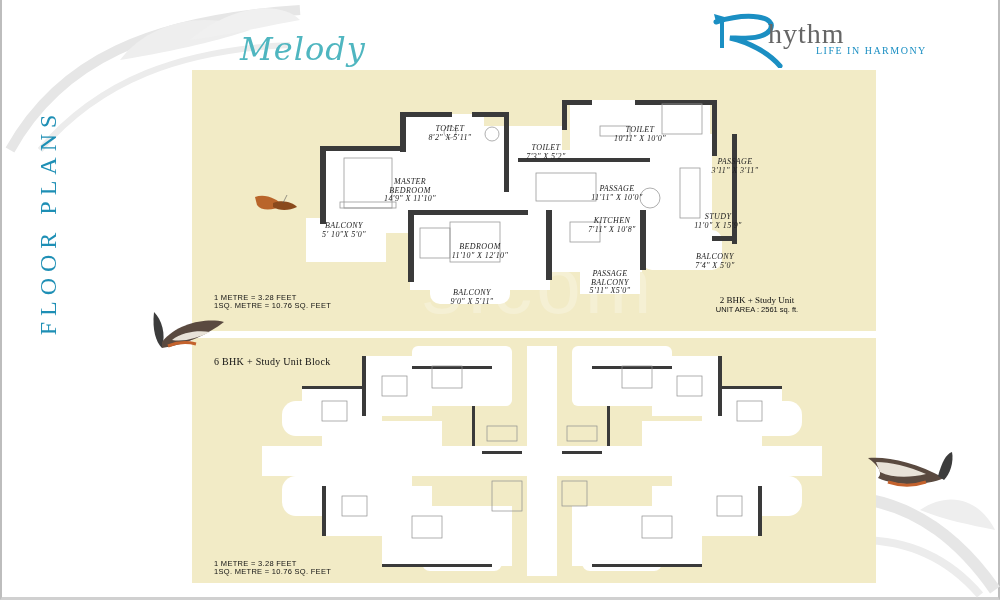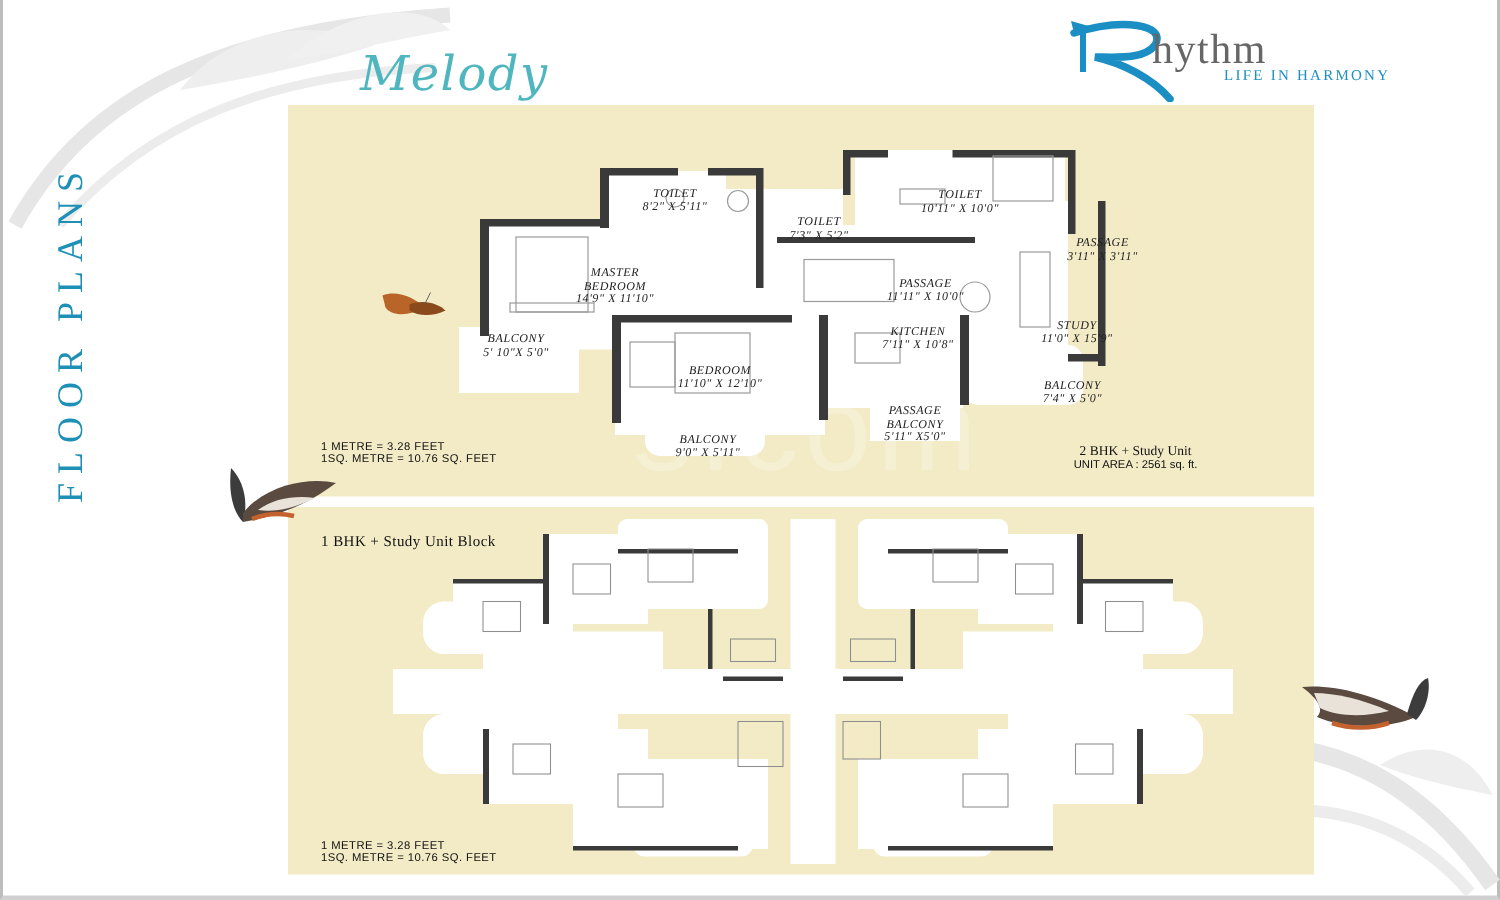--- a/index.html
+++ b/index.html
@@ -175,21 +175,21 @@
     <div>1SQ. METRE = 10.76 SQ. FEET</div>
   </div>
 
   <div class="caption" style="left:500px;top:226px;width:130px;">
     <div>2 BHK + Study Unit</div>
     <div class="area">UNIT AREA : 2561 sq. ft.</div>
   </div>
 </div>
 
 <div class="panel bottom">
-  <div class="block-title">1 BHK + Study Unit Block</div>
+  <div class="block-title">6 BHK + Study Unit Block</div>
 
   <svg class="plan" style="left:70px;top:8px" width="560" height="230" viewBox="0 0 560 230">
     <g fill="#ffffff">
 
       <rect x="0" y="100" width="560" height="30"></rect>
       <rect x="265" y="0" width="30" height="230"></rect>
 
       <rect x="150" y="0" width="100" height="60" rx="6"></rect>
       <rect x="100" y="10" width="70" height="60"></rect>
       <rect x="40" y="40" width="80" height="50"></rect>

